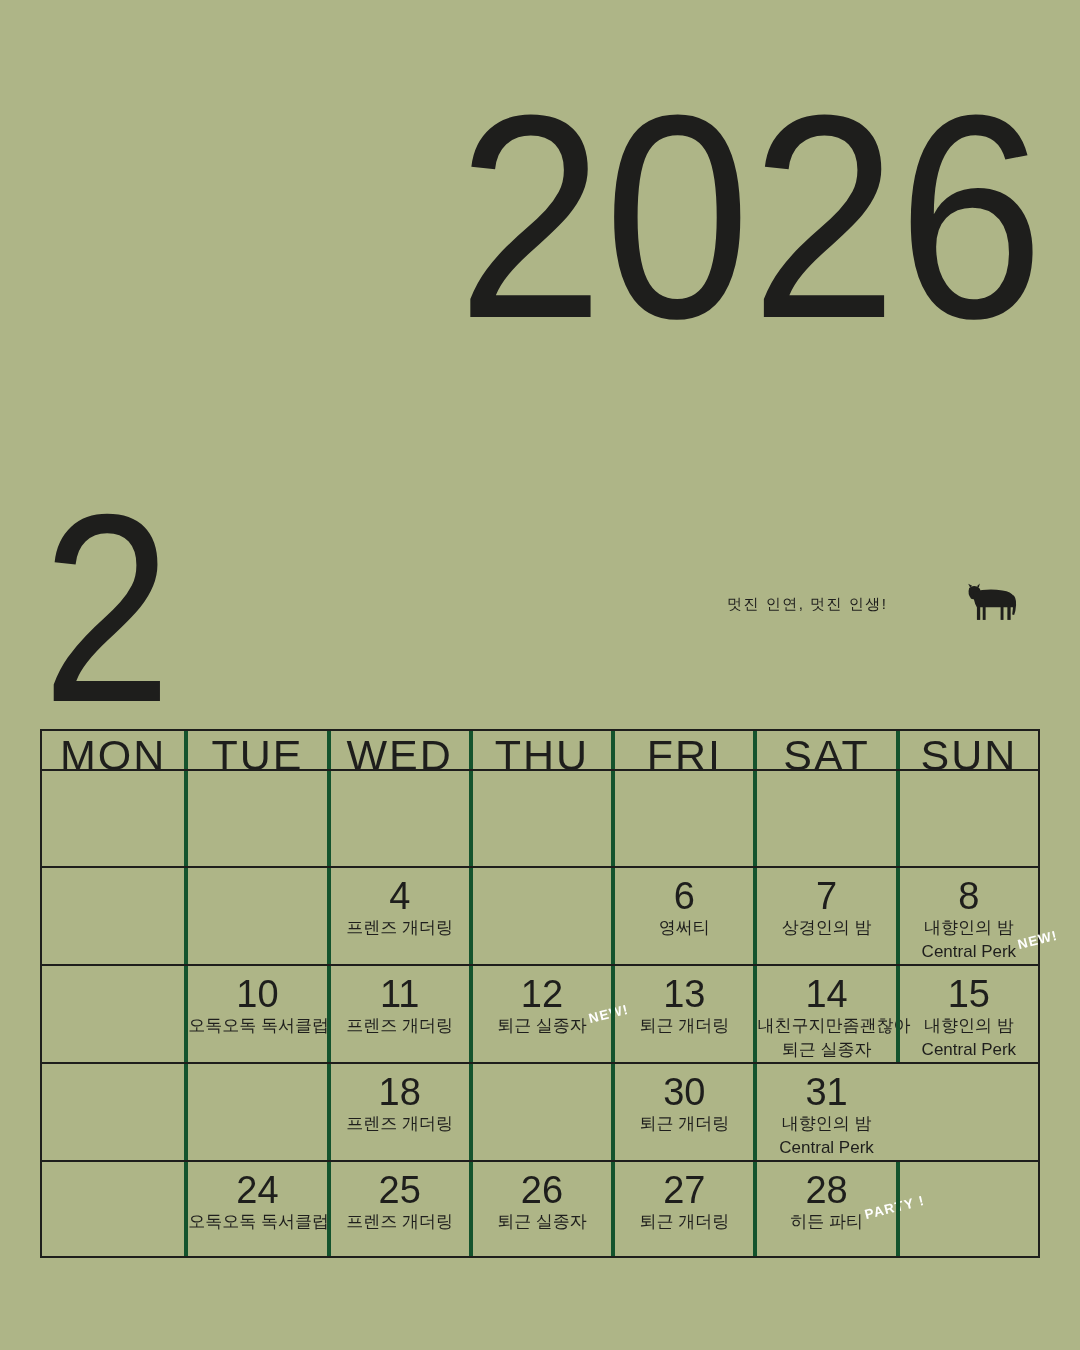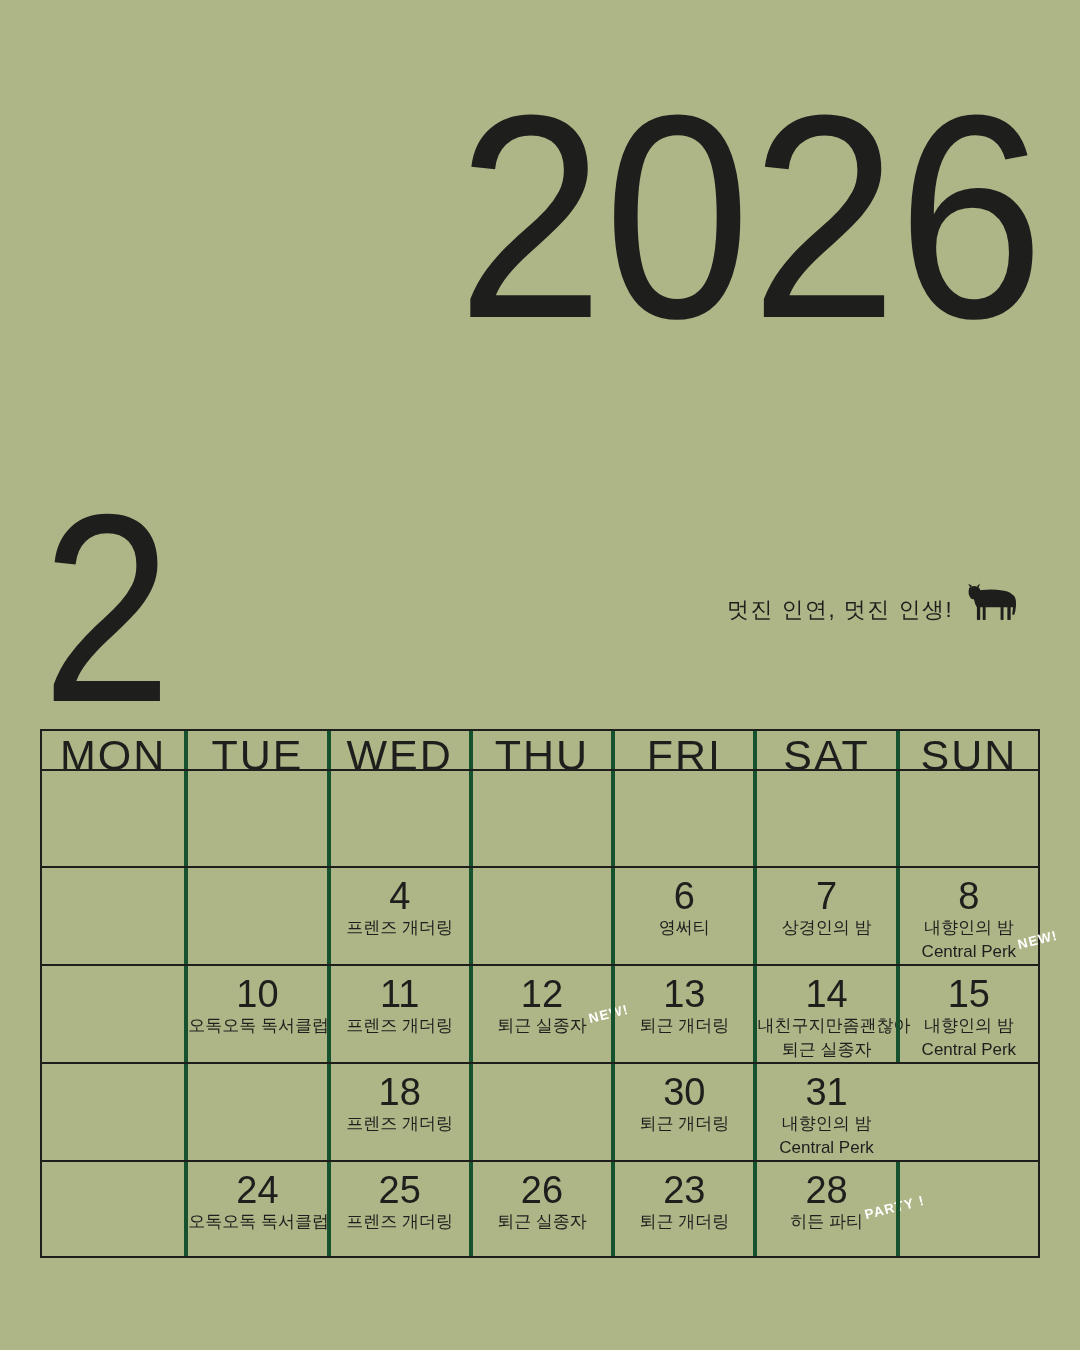--- a/index.html
+++ b/index.html
@@ -40,21 +40,21 @@
     font-size: 268px;
     line-height: 268px;
     font-weight: 400;
     transform: scaleX(0.87);
     transform-origin: 0 0;
   }
   .tagline {
     position: absolute;
     top: 595px;
     left: 727px;
-    font-size: 22px;
+    font-size: 15px;
     letter-spacing: 1.5px;
     white-space: nowrap;
   }
   .cow {
     position: absolute;
     top: 582px;
     left: 960px;
     width: 58px;
     height: 42px;
   }
@@ -241,21 +241,21 @@
         </div>
         <div class="cell">
           <div class="date">25</div>
           <div class="line"><span class="txt">프렌즈 개더링</span></div>
         </div>
         <div class="cell">
           <div class="date">26</div>
           <div class="line"><span class="txt">퇴근 실종자</span></div>
         </div>
         <div class="cell">
-          <div class="date">23</div>
+          <div class="date">27</div>
           <div class="line"><span class="txt">퇴근 개더링</span></div>
         </div>
         <div class="cell">
           <div class="date">28</div>
           <div class="line"><span class="txt">히든 파티</span><span class="badge">PARTY !</span></div>
         </div>
         <div class="cell"></div>
       </div>
     </div>
 

